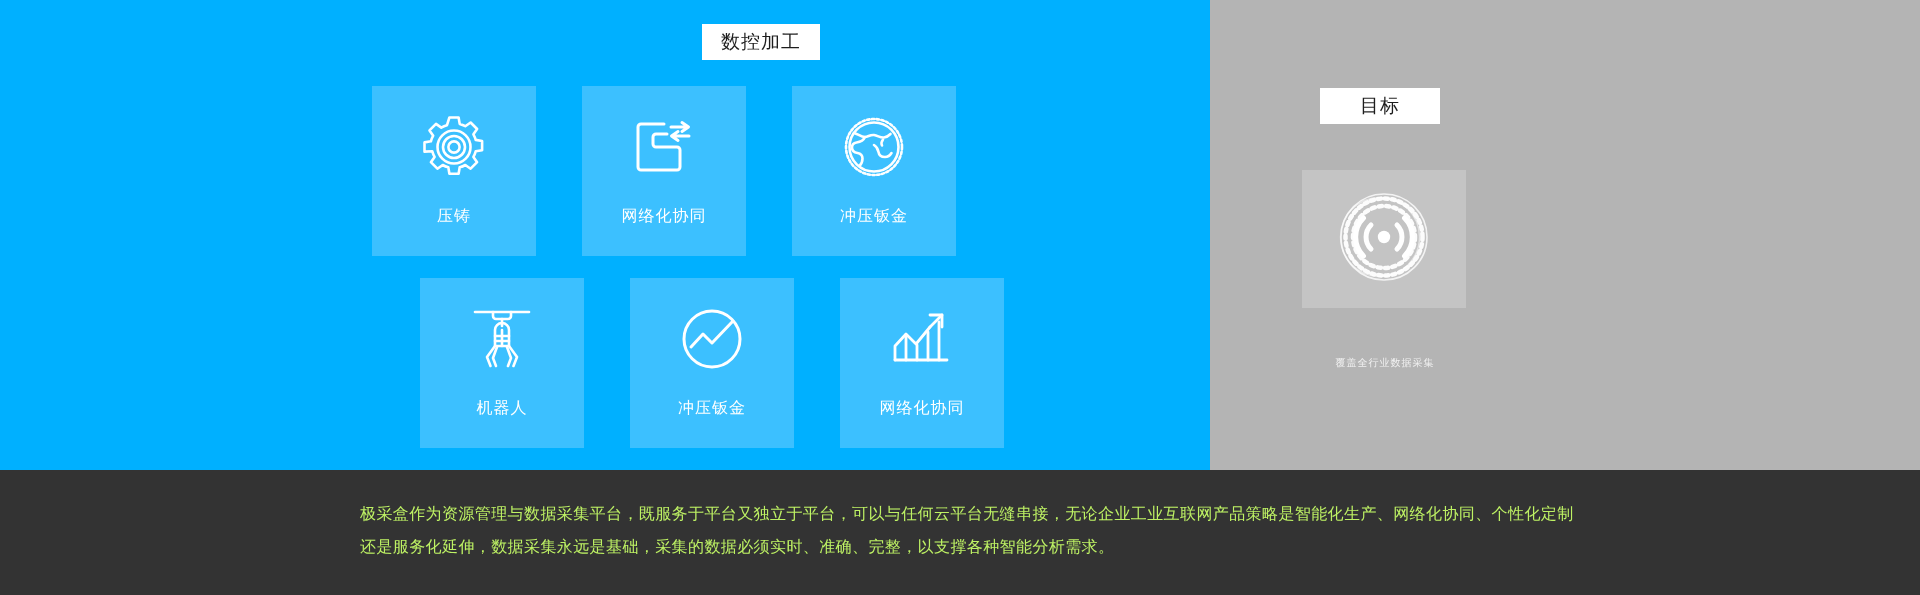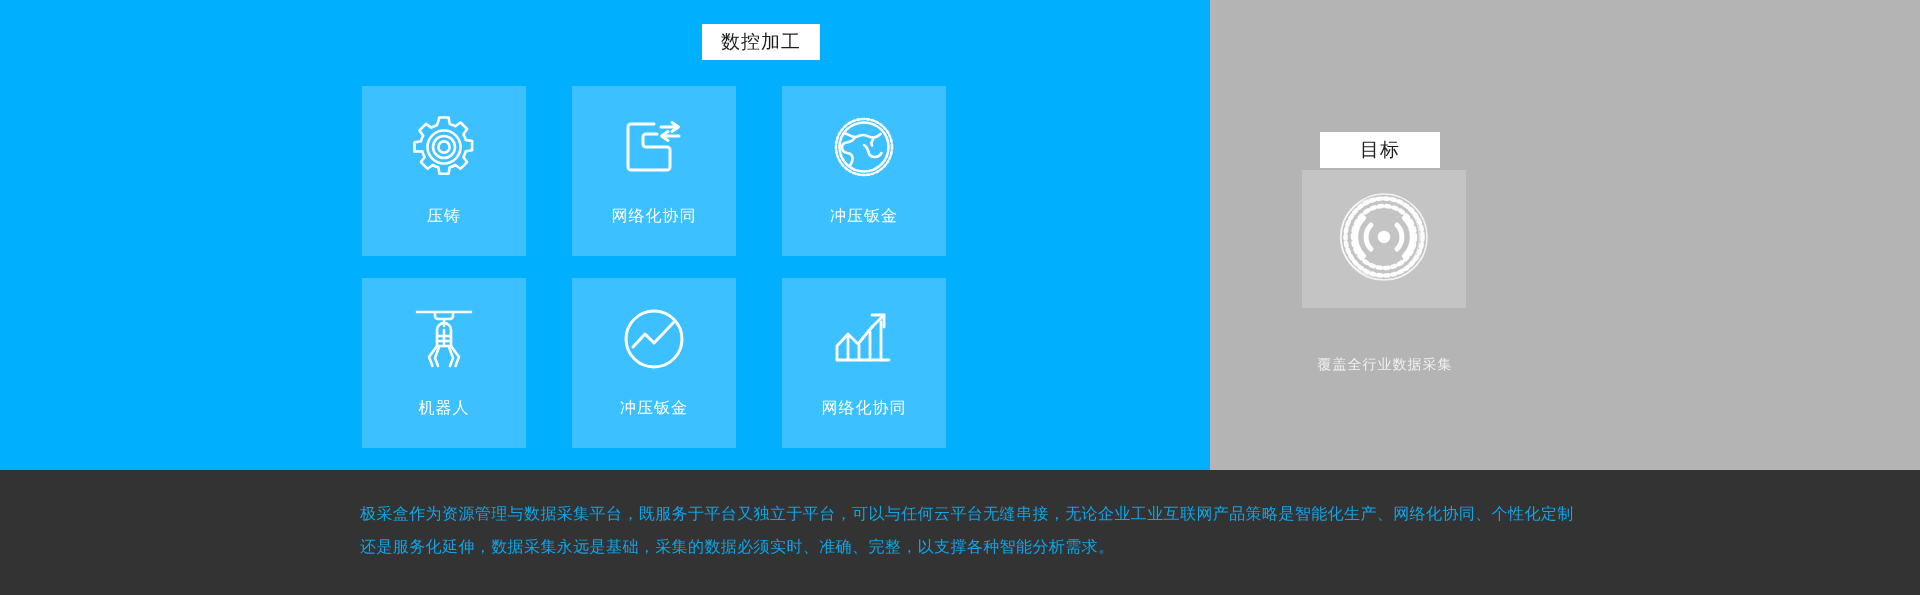--- a/index.html
+++ b/index.html
@@ -43,31 +43,30 @@
     letter-spacing: 1px;
     white-space: nowrap;
   }
   .badge-scope {
     left: 702px; top: 24px;
     width: 118px;
   }
   .badge-target {
     left: 1320px; top: 88px;
     width: 120px;
-    margin-top: 44px;
   }
 
   
   .grid {
     position: absolute;
-    left: 362px; top: 86px;
+    left: 372px; top: 86px;
     width: 800px;
   }
   .grid-row { display: flex; }
-  .grid-row + .grid-row { margin-top: 22px; }
+  .grid-row + .grid-row { margin-top: 22px; margin-left: 48px; }
 
   .card {
     width: 164px;
     height: 170px;
     margin-right: 46px;
     background: #3cc0ff;
     display: flex;
     flex-direction: column;
     align-items: center;
     justify-content: flex-start;
@@ -103,39 +102,39 @@
     display: flex;
     align-items: center;
     justify-content: center;
   }
   .target-caption {
     position: absolute;
     left: 1180px; top: 356px;
     width: 410px;
     text-align: center;
     color: #f0f0f0;
-    font-size: 14px;
+    font-size: 10px;
     letter-spacing: 1px;
     white-space: nowrap;
   }
 
   
   .footer {
     position: absolute;
     left: 0; top: 470px;
     width: 1920px;
     height: 125px;
     background: #333333;
   }
   .footer-text {
     position: absolute;
     left: 360px;
     top: 27px;
     width: 1220px;
-    color: #0ea5e9;
+    color: #bef264;
     font-size: 16px;
     line-height: 33px;
     letter-spacing: 0.4px;
     text-align: left;
   }
 </style>
 </head>
 <body>
 
 <div class="stage">

